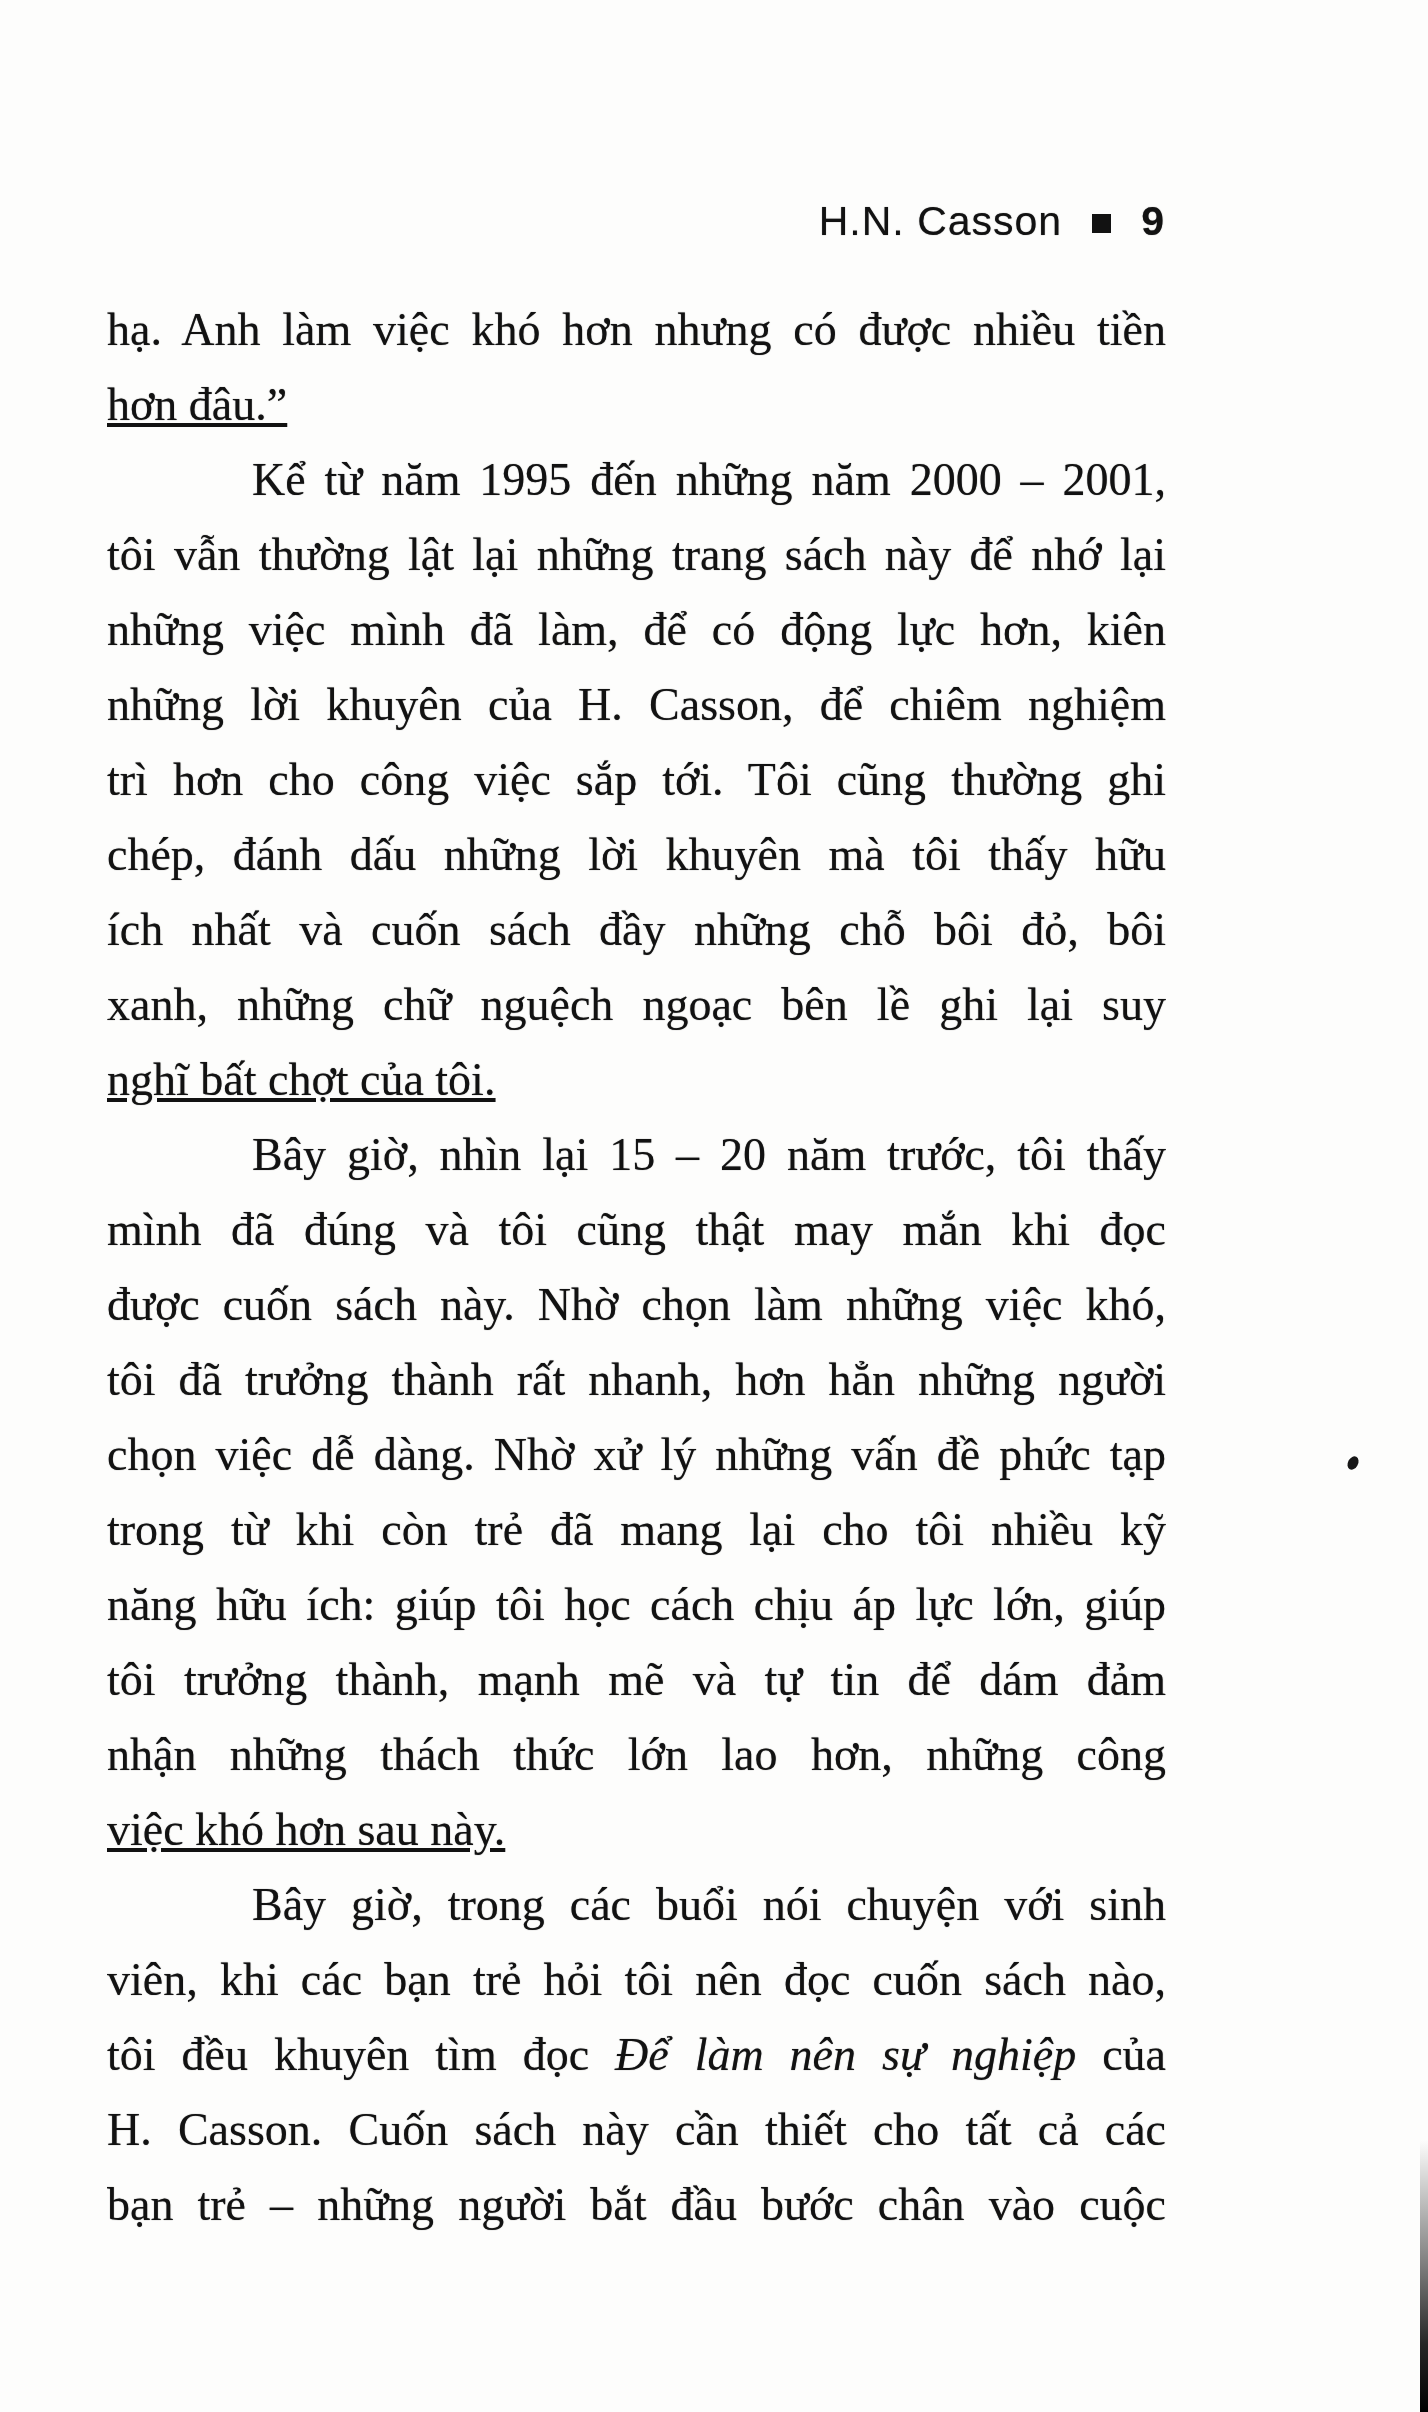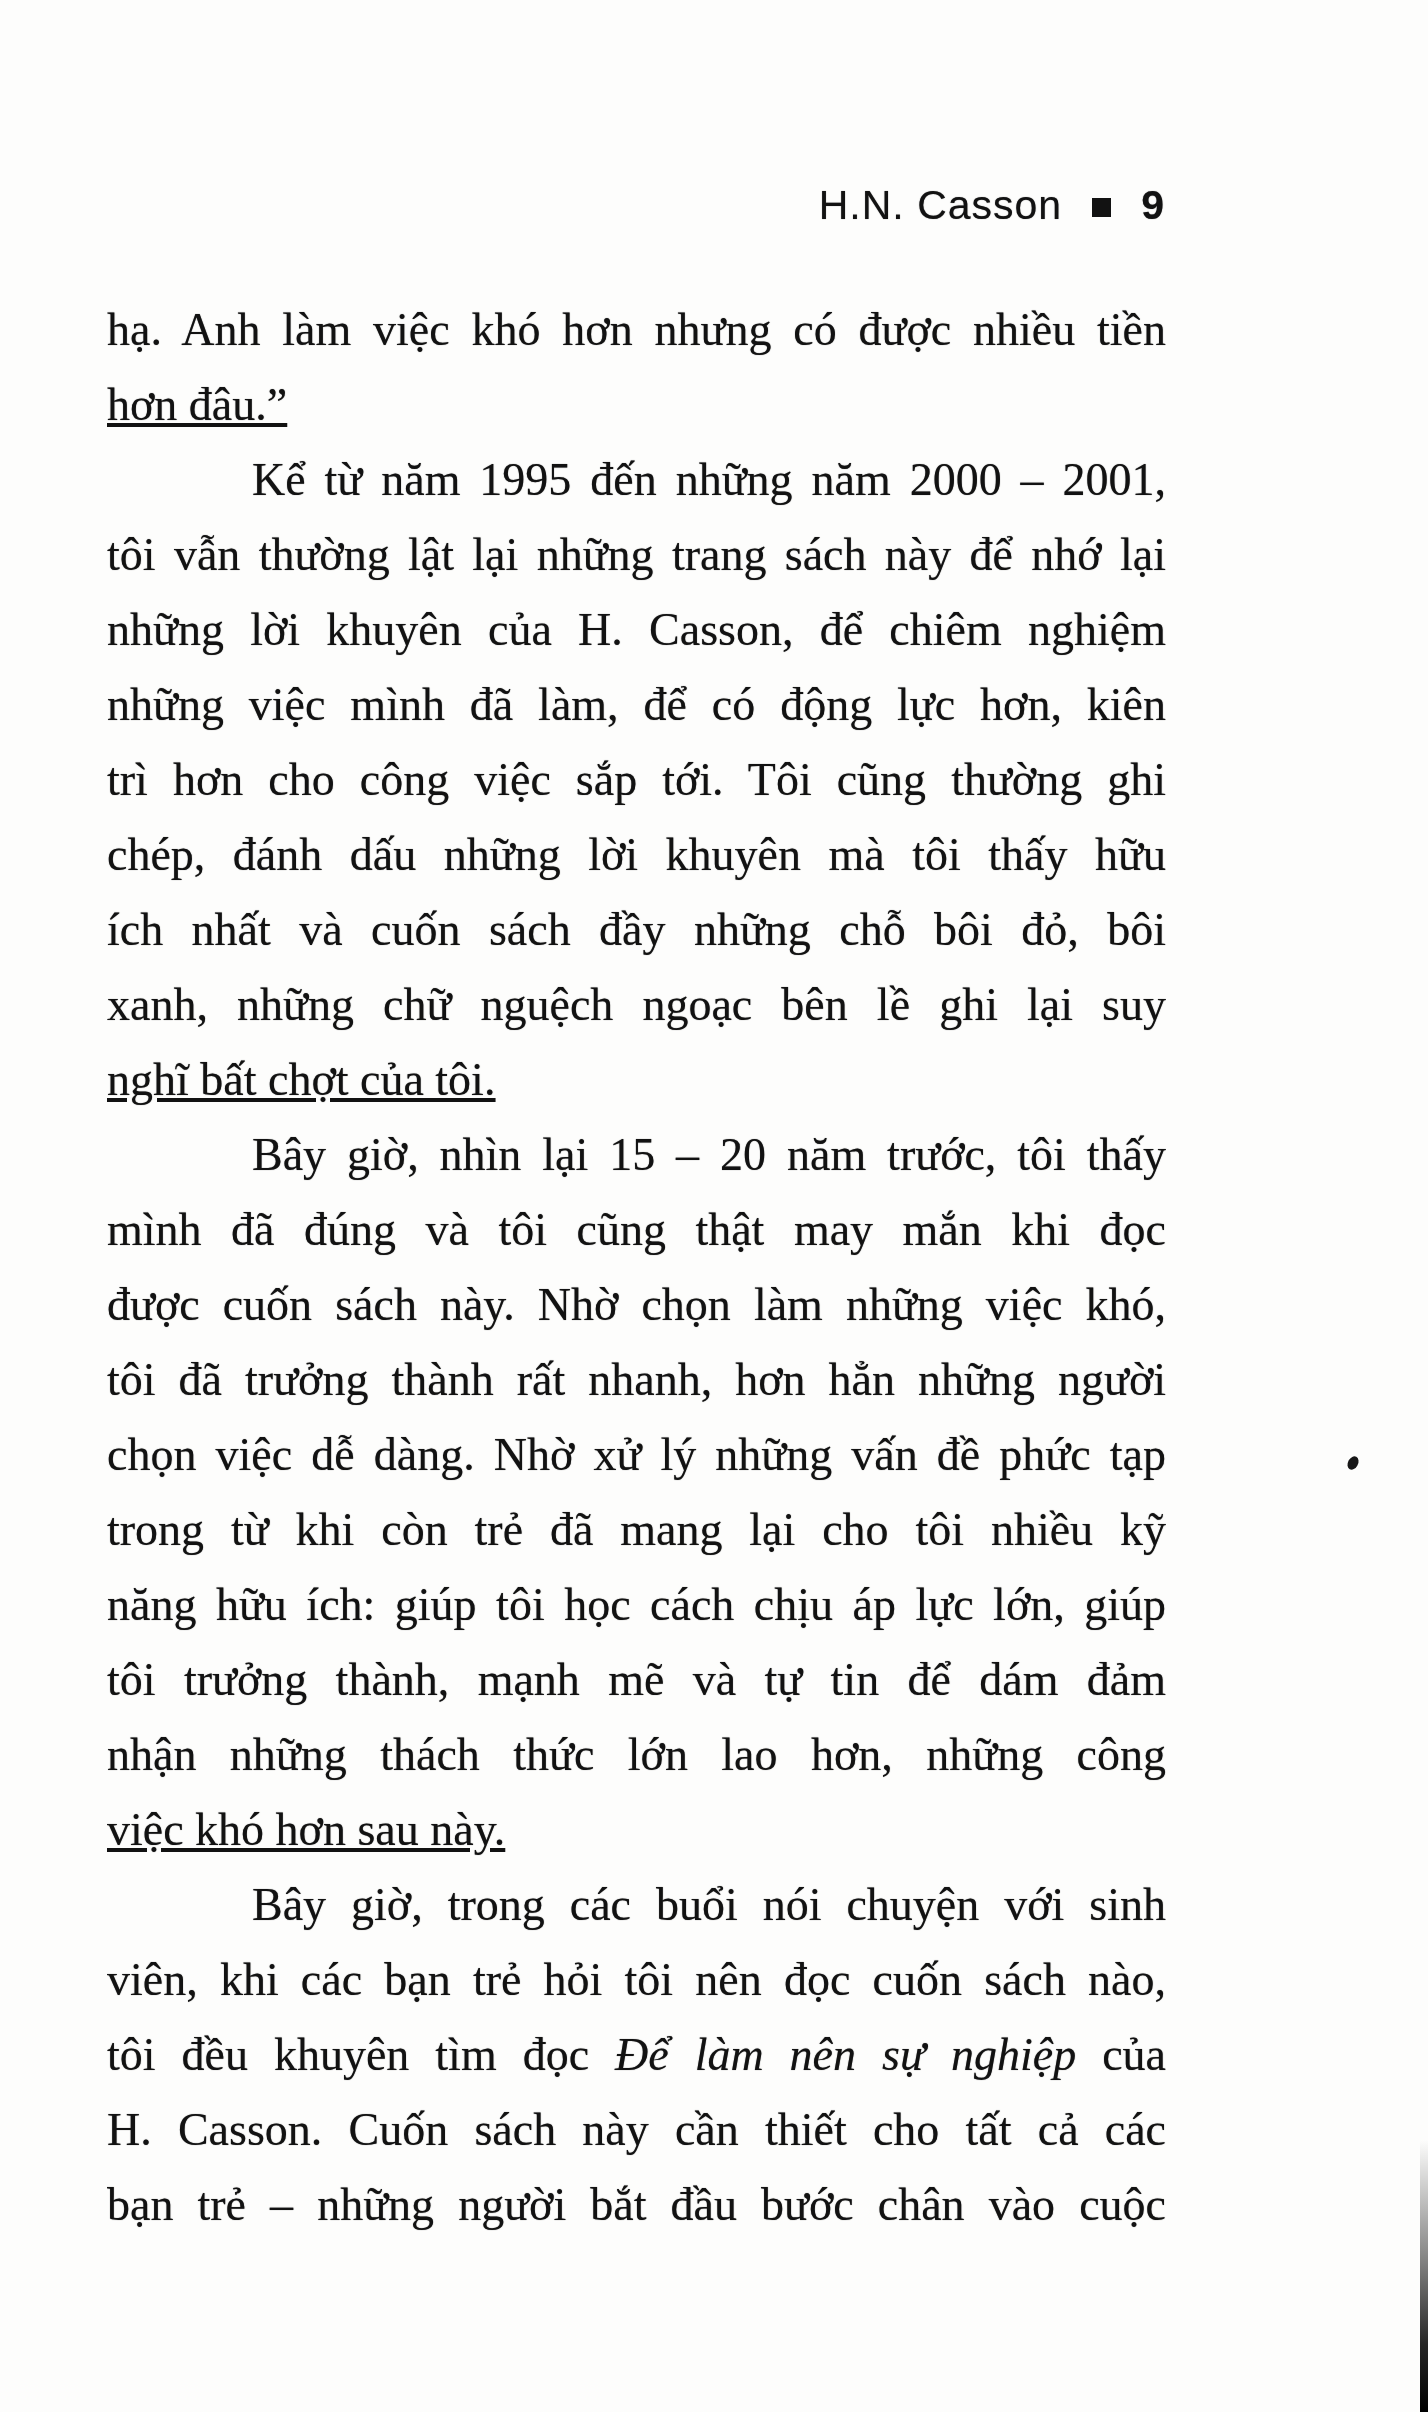--- a/index.html
+++ b/index.html
@@ -10,21 +10,21 @@
     overflow: hidden;
     font-family: "Liberation Serif", serif;
   }
   .page {
     position: absolute; inset: 0;
     background: var(--paper, #fdfdfc);
   }
   
   .header {
     position: absolute;
-    top: 182px; right: 263px;
+    top: 198px; right: 263px;
     display: flex; align-items: center; gap: 30px;
     font-family: "Liberation Sans", sans-serif;
     font-size: 41px; color: var(--ink, #111);
     letter-spacing: 1px;
     text-shadow: 0 0 1px rgba(0,0,0,0.55);
   }
   .header .pagenum { font-weight: 700; }
   .sq {
     width: 19px; height: 19px;
     background: var(--ink, #111);
@@ -85,22 +85,22 @@
     <span class="author">H.N. Casson</span>
     <span class="sq"></span>
     <span class="pagenum">9</span>
   </div>
 
   <div class="bodytext">
       <div class="line"><span>hạ. Anh làm việc khó hơn nhưng có được nhiều tiền</span></div>
       <div class="line last"><span>hơn đâu.”</span></div>
       <div class="line indent"><span>Kể từ năm 1995 đến những năm 2000 – 2001,</span></div>
       <div class="line"><span>tôi vẫn thường lật lại những trang sách này để nhớ lại</span></div>
+      <div class="line"><span>những việc mình đã làm, để có động lực hơn, kiên</span></div>
       <div class="line"><span>những lời khuyên của H. Casson, để chiêm nghiệm</span></div>
-      <div class="line"><span>những việc mình đã làm, để có động lực hơn, kiên</span></div>
       <div class="line"><span>trì hơn cho công việc sắp tới. Tôi cũng thường ghi</span></div>
       <div class="line"><span>chép, đánh dấu những lời khuyên mà tôi thấy hữu</span></div>
       <div class="line"><span>ích nhất và cuốn sách đầy những chỗ bôi đỏ, bôi</span></div>
       <div class="line"><span>xanh, những chữ nguệch ngoạc bên lề ghi lại suy</span></div>
       <div class="line last"><span>nghĩ bất chợt của tôi.</span></div>
       <div class="line indent"><span>Bây giờ, nhìn lại 15 – 20 năm trước, tôi thấy</span></div>
       <div class="line"><span>mình đã đúng và tôi cũng thật may mắn khi đọc</span></div>
       <div class="line"><span>được cuốn sách này. Nhờ chọn làm những việc khó,</span></div>
       <div class="line"><span>tôi đã trưởng thành rất nhanh, hơn hẳn những người</span></div>
       <div class="line"><span>chọn việc dễ dàng. Nhờ xử lý những vấn đề phức tạp</span></div>

